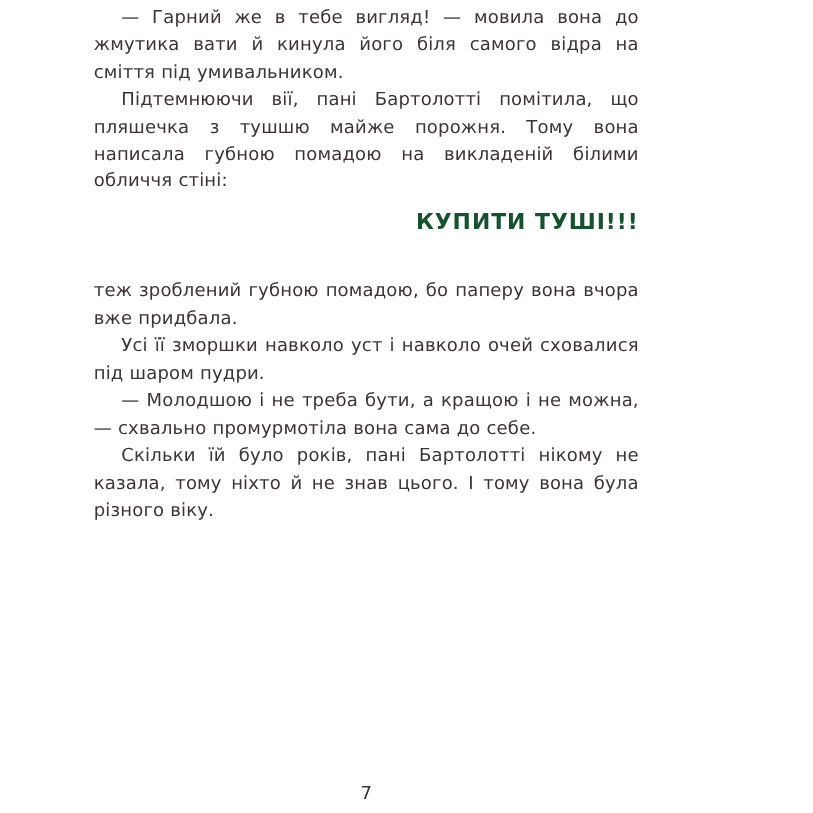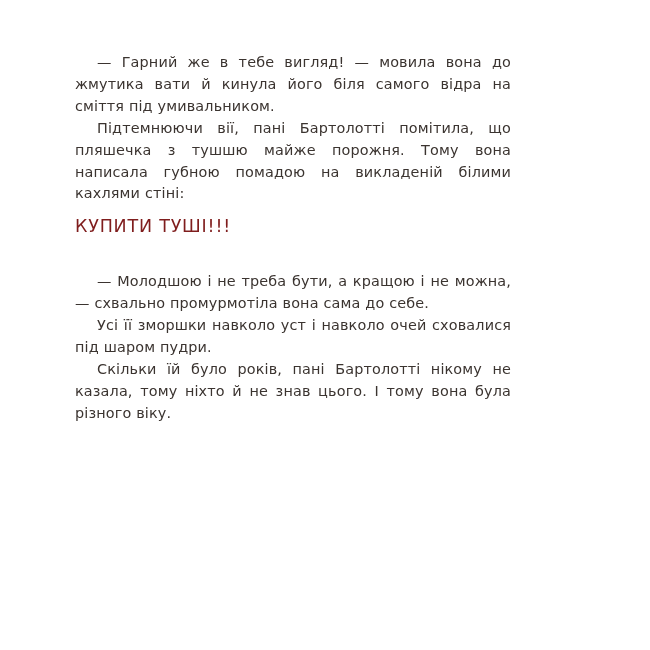--- a/index.html
+++ b/index.html
@@ -12,21 +12,20 @@
     background: #ffffff;
     font-family: "DejaVu Sans", sans-serif;
     overflow: hidden;
   }
   #page {
     position: relative;
     width: 650px;
     height: 458px;
     background: #ffffff;
     box-sizing: border-box;
-    margin-top: 48px;
   }
   #text-column {
     position: absolute;
     left: 75px;
     top: 4px;
     width: 436px;
   }
   p.body-par {
     margin: 0;
     font-size: 14.4px;
@@ -36,27 +35,27 @@
     text-indent: 22px;
     letter-spacing: 0.01em;
     word-spacing: 0.01em;
     -webkit-font-smoothing: antialiased;
   }
   p.body-par.no-indent {
     text-indent: 0;
   }
   h2.shout {
     margin: 0;
-    color: #7f1d1d;
+    color: #14532d;
     font-family: "DejaVu Sans", sans-serif;
-    font-weight: 400;
+    font-weight: 700;
     font-size: 17.5px;
     line-height: 21.9px;
     letter-spacing: 0.045em;
-    text-align: left;
+    text-align: right;
     white-space: nowrap;
   }
   .spacer-half {
     height: 11px;
   }
   #page-number {
     position: absolute;
     left: 75px;
     width: 436px;
     top: 626px;
@@ -70,39 +69,40 @@
 </head>
 <body>
 
 <div id="page">
 
   <div id="text-column">
 
     <p class="body-par">— Гарний же в тебе вигляд! — мовила вона до жмутика вати й кинула його біля самого відра на сміття під умивальником.</p>
 
 
-    <p class="body-par">Підтемнюючи вії, пані Бартолотті помітила, що пляшечка з тушшю майже порожня. Тому вона написала губною помадою на викладеній білими кахлями стіні:</p>
+    <p class="body-par">Підтемнюючи вії, пані Бартолотті помітила, що пляшечка з тушшю майже порожня. Тому вона написала губною помадою на викладеній білими обличчя стіні:</p>
 
     <div class="spacer-half"></div>
 
     <h2 class="shout">КУПИТИ ТУШІ!!!</h2>
 
     <div class="spacer-half"></div>
 
 
     <div class="spacer-half"></div>
 
 
     <div class="spacer-half"></div>
 
+    <p class="body-par no-indent">теж зроблений губною помадою, бо паперу вона вчора вже придбала.</p>
 
 
+    <p class="body-par">Усі її зморшки навколо уст і навколо очей сховалися під шаром пудри.</p>
+
     <p class="body-par">— Молодшою і не треба бути, а кращою і не можна, — схвально промурмотіла вона сама до себе.</p>
-
-    <p class="body-par">Усі її зморшки навколо уст і навколо очей сховалися під шаром пудри.</p>
 
     <p class="body-par">Скільки їй було років, пані Бартолотті нікому не казала, тому ніхто й не знав цього. І тому вона була різного віку.</p>
 
   </div>
 
   <div id="page-number">7</div>
 
 </div>
 
 </body></html>

